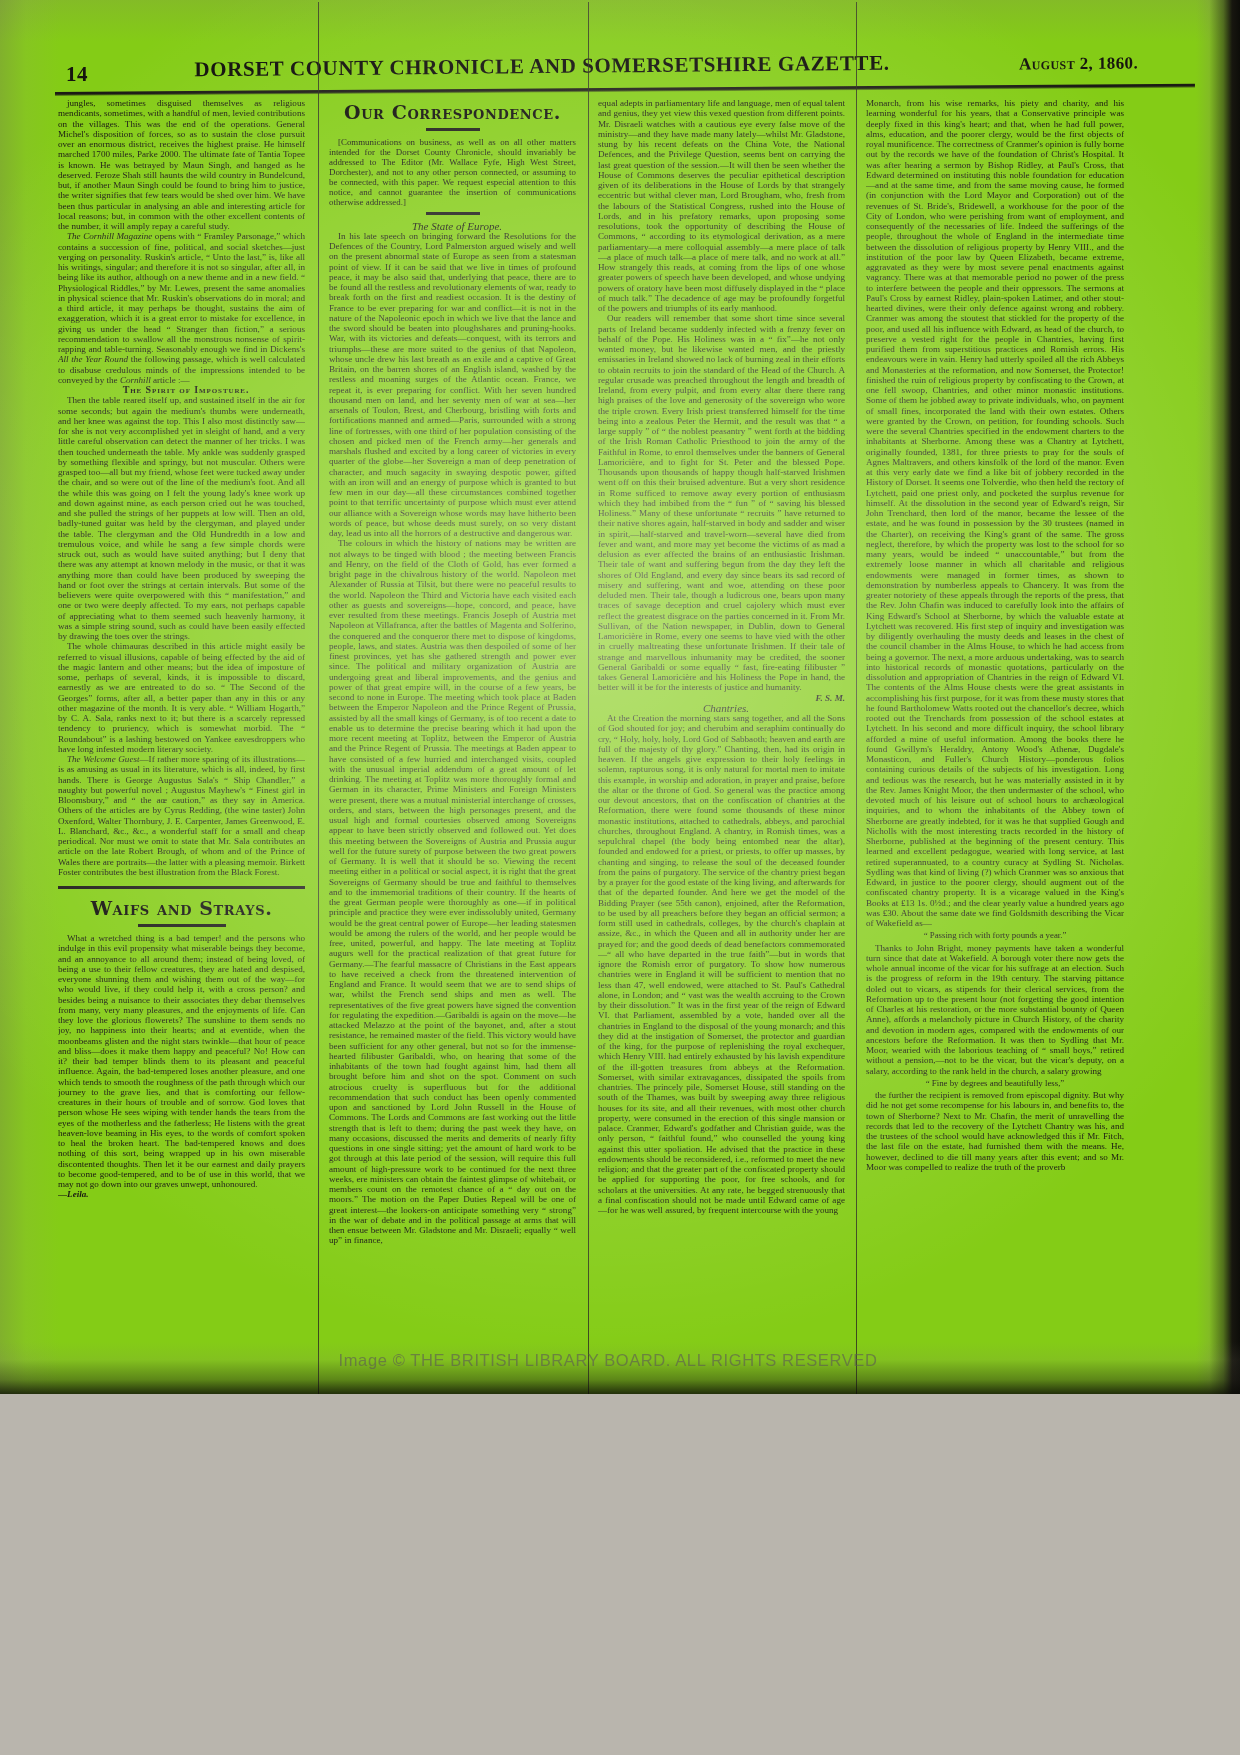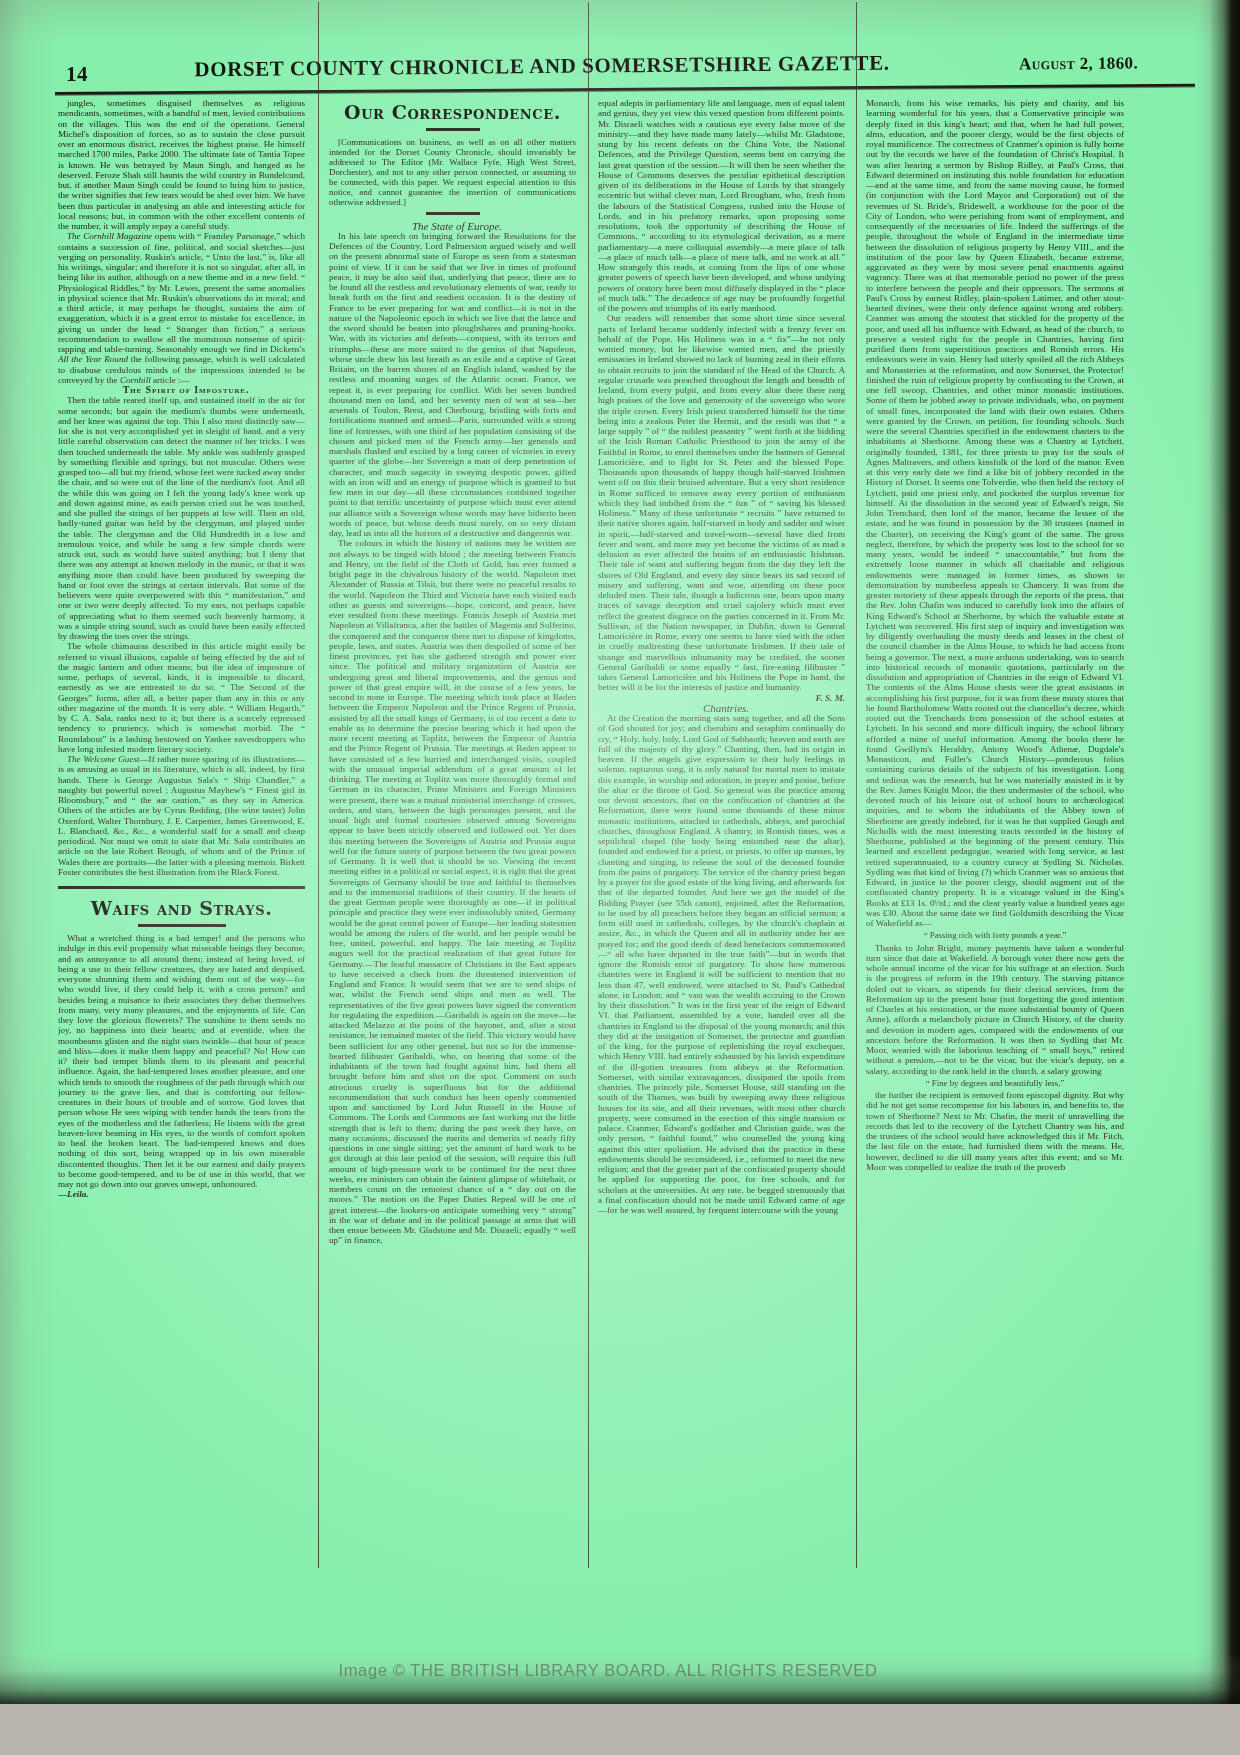--- a/index.html
+++ b/index.html
@@ -1,19 +1,19 @@
 <!DOCTYPE html>
 <html><head>
 <meta charset="utf-8">
 <style>
   html,body{margin:0;padding:0;background:#b9b5ad;}
   body{font-family:"Liberation Serif", serif;}
   #page{
-    position:relative;width:1240px;height:1704px;overflow:hidden;
-    background:#86efac;
+    position:relative;width:1240px;height:1394px;overflow:hidden;
+    background:#84cc16;
   }
   
   #page:before{
     content:"";position:absolute;inset:0;pointer-events:none;z-index:3;
     background:
       radial-gradient(ellipse 110% 95% at 48% 45%, rgba(255,255,255,0.40) 0%, rgba(255,255,255,0) 55%),
       linear-gradient(90deg, rgba(120,112,96,0.30) 0px, rgba(150,143,126,0.10) 26px, rgba(0,0,0,0) 60px),
       linear-gradient(180deg, rgba(130,122,104,0.20) 0px, rgba(0,0,0,0) 42px);
   }
   

